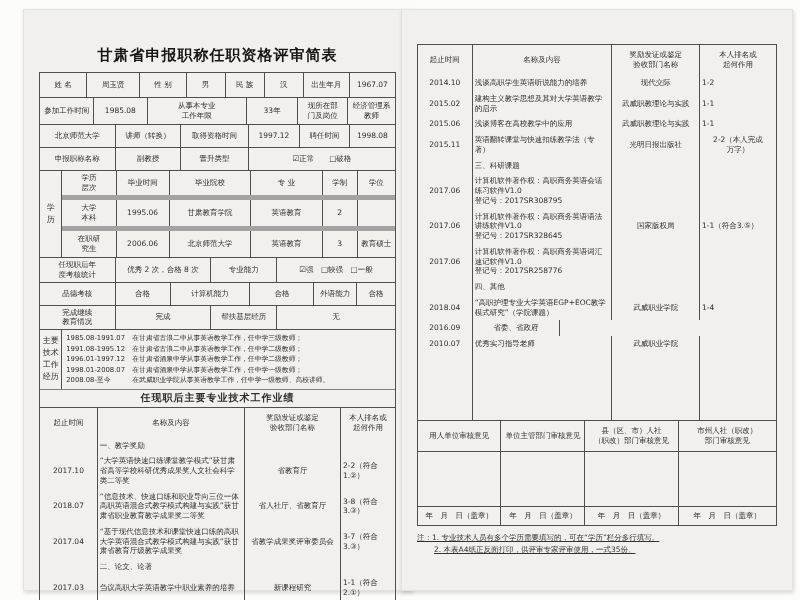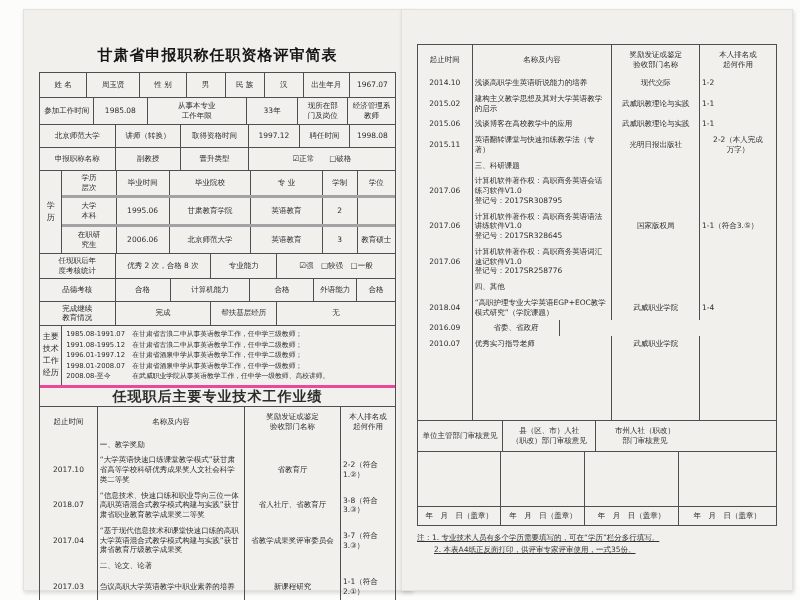--- a/index.html
+++ b/index.html
@@ -43,31 +43,31 @@
   .h24{min-height:24px;} .h26{min-height:26px;} .h22{min-height:22px;}
   .h18{min-height:17px;} .h52{min-height:52px;}
 
   .blk{display:flex;border-top:1px solid #4f4f4f;}
   .side{
     box-sizing:border-box;width:6%;display:flex;align-items:center;
     justify-content:center;text-align:center;white-space:pre-line;
     font-size:8px;line-height:1.5;
   }
   .sub{flex:1;border-left:1px solid #4f4f4f;display:flex;flex-direction:column;}
-  .sub .row{border-top:3px solid #a3a3a3;}
+  .sub .row{border-top:5px solid #a3a3a3;}
   .sub .row.first{border-top:none;}
 
   .exp-lines{flex:1;border-left:1px solid #4f4f4f;padding:3px 2px;display:flex;flex-direction:column;justify-content:center;}
   .exp-line{display:flex;font-size:6.8px;line-height:1.55;}
   .exp-date{width:66px;flex:none;text-align:left;padding-left:2px;}
   .exp-text{flex:1;text-align:left;}
 
   .sect-title{
-    border-top:3px solid #ec4899;min-height:17px;display:flex;
-    align-items:center;justify-content:center;font-size:14px;
+    border-top:1px solid #ec4899;min-height:17px;display:flex;
+    align-items:center;justify-content:center;font-size:10px;
     font-weight:bold;letter-spacing:1px;
   }
   .achv-head .c{font-size:7.5px;min-height:30px;}
   .entry .c{padding:3px 2px;}
   .fill{flex:1;}
 
   .rev-body{height:54px;}
   .rev-date .c{font-size:7.5px;min-height:18px;}
 
   .notes{margin:6px 15px 0;font-size:7.5px;line-height:1.6;color:#333;text-decoration:underline;}
@@ -357,20 +357,21 @@
       </div>
 
       <div class="row noline fill">
         <div class="c" style="width:15%"></div>
         <div class="c" style="width:39%"></div>
         <div class="c" style="width:24.5%"></div>
         <div class="c" style="width:21.5%"></div>
       </div>
 
       <div class="row achv-head">
+        <div class="c" style="width:23%">用人单位审核意见</div>
         <div class="c" style="width:23.5%">单位主管部门审核意见</div>
         <div class="c" style="width:26%">县（区、市）人社
 （职改）部门审核意见</div>
         <div class="c" style="width:27.5%">市州人社（职改）
 部门审核意见</div>
       </div>
       <div class="row rev-body">
         <div class="c" style="width:23%"></div>
         <div class="c" style="width:23.5%"></div>
         <div class="c" style="width:26%"></div>

